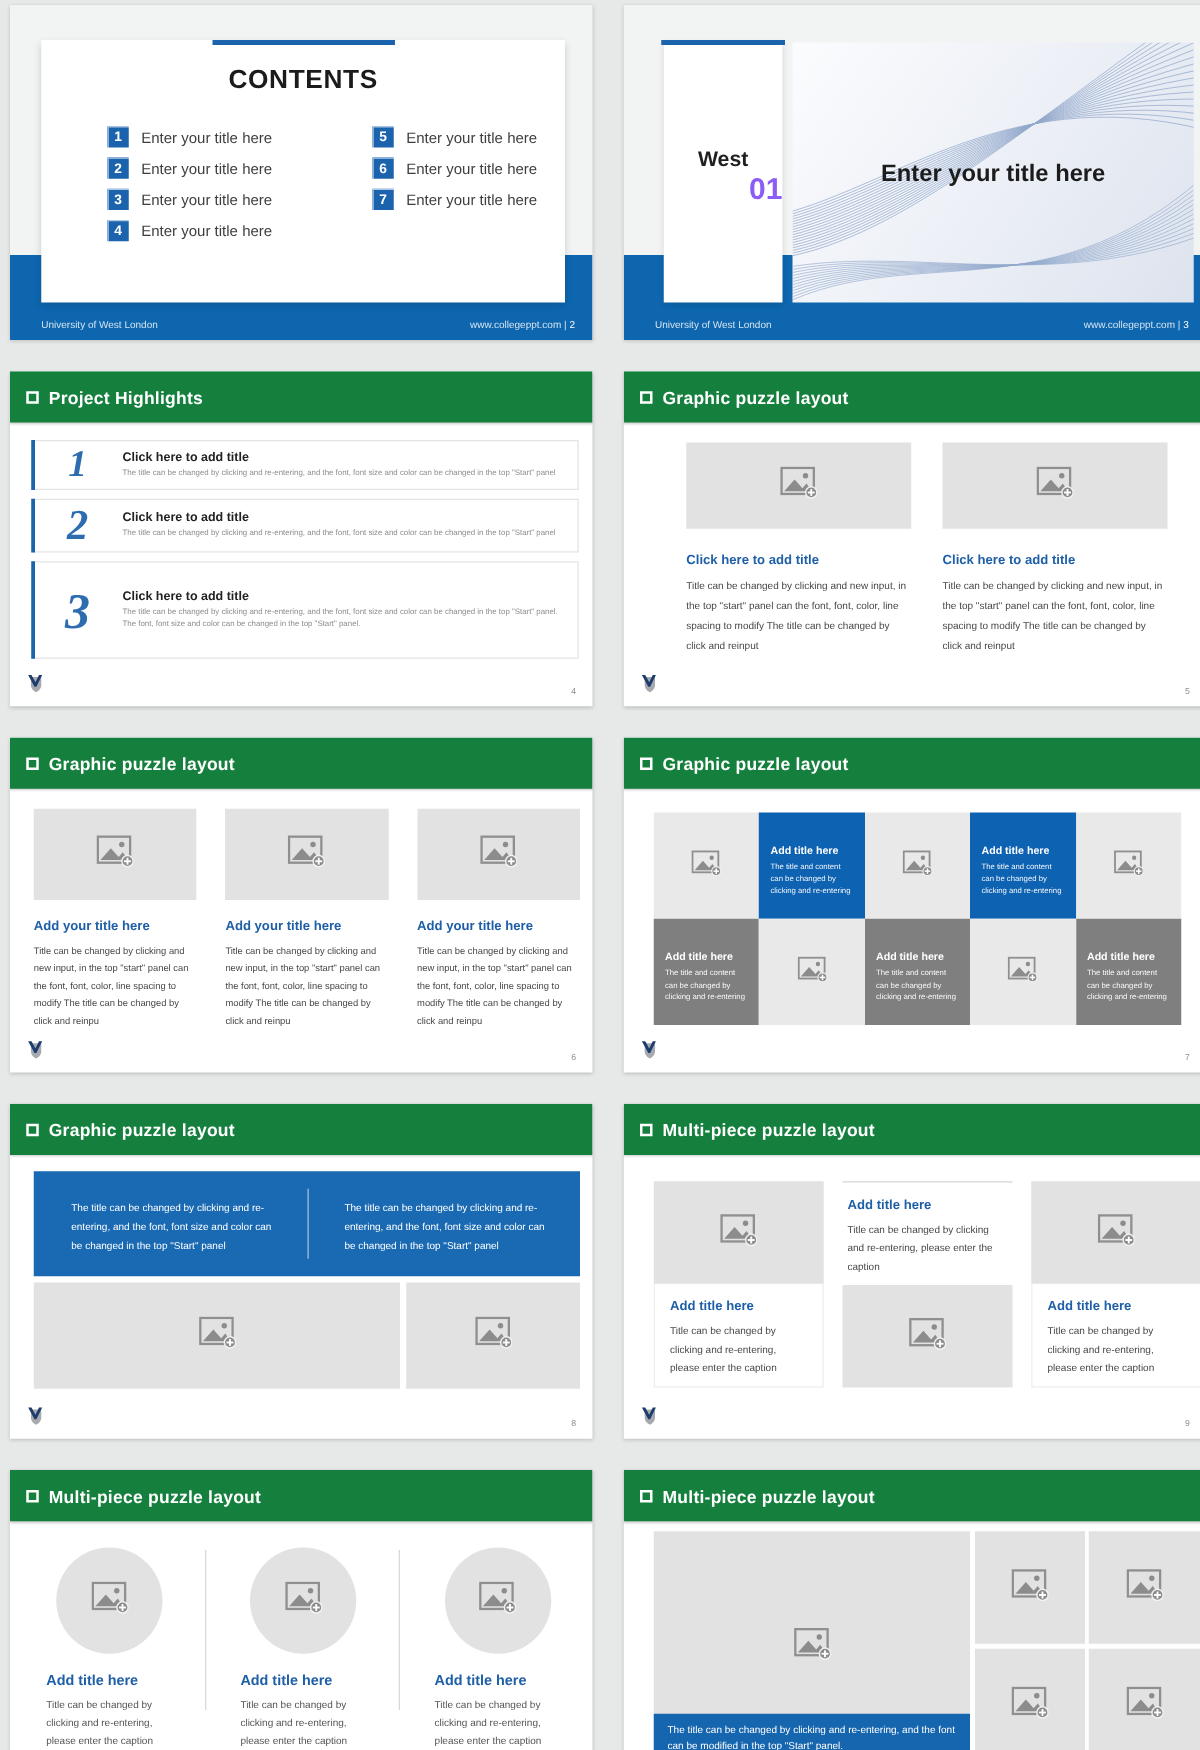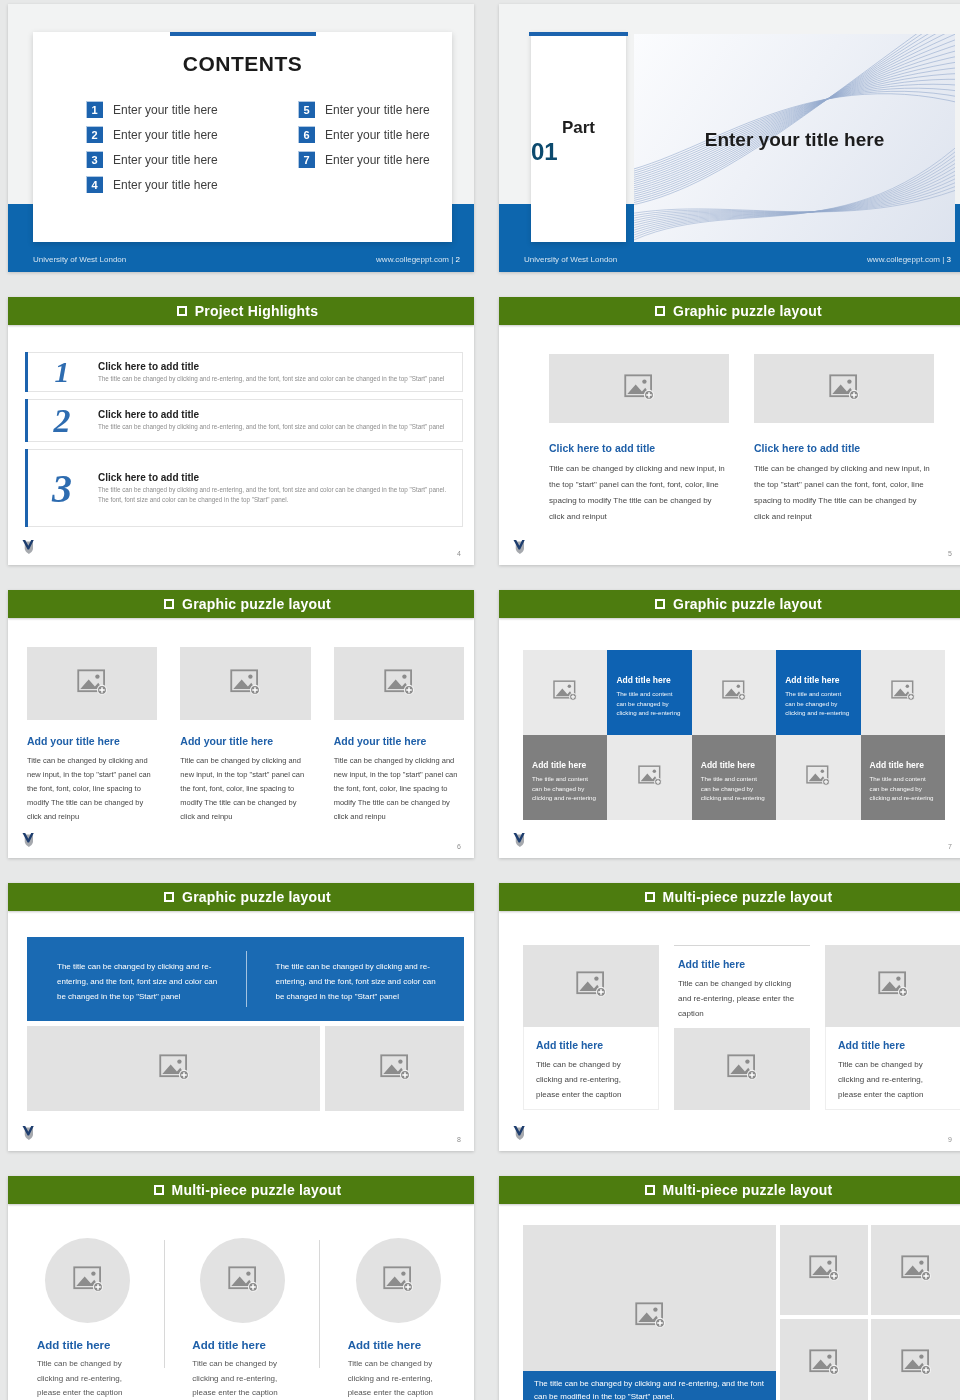--- a/index.html
+++ b/index.html
@@ -21,28 +21,28 @@
   .toc { display:flex; margin-top:25px; padding:0 53px 0 53px; gap:62px; }
   .toc-col { display:flex; flex-direction:column; gap:8px; min-width:150px; }
   .toc-item { display:flex; align-items:center; gap:10px; }
   .toc-num { width:17px; height:17px; flex:none; background:#1c63ae; color:#fff; font-size:11px; font-weight:bold; display:flex; align-items:center; justify-content:center; box-shadow:inset 1px 1px 0 rgba(255,255,255,.65); }
   .toc-label { font-size:12px; color:#3e3e3e; white-space:nowrap; }
 
   
   .part-panel { position:absolute; left:32px; top:28px; width:95px; height:210px; background:#fff; z-index:2; box-shadow:0 2px 5px rgba(0,0,0,.15); }
   .part-panel::before { content:''; position:absolute; top:0; left:-2px; right:-2px; height:4px; background:#1c63ae; }
   .part-word { margin-top:86px; text-align:center; font-size:17px; font-weight:bold; color:#1f1f1f; line-height:1.15; }
-  .part-number { text-align:left; font-size:24px; font-weight:bold; color:#0c4a6e; }
+  .part-number { text-align:right; font-size:24px; font-weight:bold; color:#8b5cf6; }
   .main-panel { position:absolute; left:135px; top:30px; width:321px; height:208px; z-index:2; overflow:hidden;
     background:linear-gradient(125deg,#fbfcfe 0%, #eef1f7 45%, #dde3ee 100%); }
   .main-title { position:absolute; top:95px; left:0; width:100%; text-align:center; font-size:19px; font-weight:bold; color:#1c1c1c; z-index:2; }
   .wave { position:absolute; left:0; top:0; width:321px; height:208px; z-index:1; }
 
   
-  .sheader { height:28px; background:#4d7c0f; display:flex; align-items:center; padding-left:13px; gap:8px; box-shadow:0 1px 2px rgba(0,0,0,.22); position:relative; z-index:2;justify-content:center; }
+  .sheader { height:41px; background:#15803d; display:flex; align-items:center; padding-left:13px; gap:8px; box-shadow:0 1px 2px rgba(0,0,0,.22); position:relative; z-index:2; }
   .sq-icon { width:10px; height:10px; border:2px solid #ffffff; flex:none; }
   .stitle { color:#fff; font-weight:bold; font-size:14px; letter-spacing:.2px; }
   .logo { position:absolute; left:13px; bottom:9px; width:15px; height:17px; }
   .pagenum { position:absolute; right:13px; bottom:8px; font-size:7px; color:#8f8f8f; }
   .imgph { background:#e2e2e2; display:flex; align-items:center; justify-content:center; }
 
   
   .hl-list { position:absolute; top:55px; left:17px; right:11px; display:flex; flex-direction:column; gap:7px; }
   .hl-item { position:relative; border:1px solid #e4e4e4; background:#fff; display:flex; align-items:center; }
   .hl-item:nth-child(1){ height:40px; } .hl-item:nth-child(2){ height:43px; } .hl-item:nth-child(3){ height:78px; }
@@ -153,21 +153,21 @@
         </div>
       </div>
     </div>
     <div class="band-left">University of West London</div>
     <div class="band-right"><span>www.collegeppt.com</span> <span>|</span> <b>2</b></div>
   </div>
 
   <div class="slide gray">
     <div class="band"></div>
     <div class="part-panel">
-      <div class="part-word">Part</div>
+      <div class="part-word">West</div>
       <div class="part-number">01</div>
     </div>
     <div class="main-panel">
       <svg class="wave" viewBox="0 0 321 208">
           <path d="M-20 174 C 80 162, 175 75, 345 -45" fill="none" stroke="#93a9cc" stroke-width="0.7" opacity="0.85"></path>
           <path d="M-20 172 C 80 159.5, 175 72, 345 -38" fill="none" stroke="#93a9cc" stroke-width="0.7" opacity="0.85"></path>
           <path d="M-20 170 C 80 157, 175 69, 345 -31" fill="none" stroke="#93a9cc" stroke-width="0.7" opacity="0.85"></path>
           <path d="M-20 168 C 80 154.5, 175 66, 345 -24" fill="none" stroke="#93a9cc" stroke-width="0.7" opacity="0.85"></path>
           <path d="M-20 166 C 80 152, 175 63, 345 -17" fill="none" stroke="#93a9cc" stroke-width="0.7" opacity="0.85"></path>
           <path d="M-20 164 C 80 149.5, 175 60, 345 -10" fill="none" stroke="#93a9cc" stroke-width="0.7" opacity="0.85"></path>

